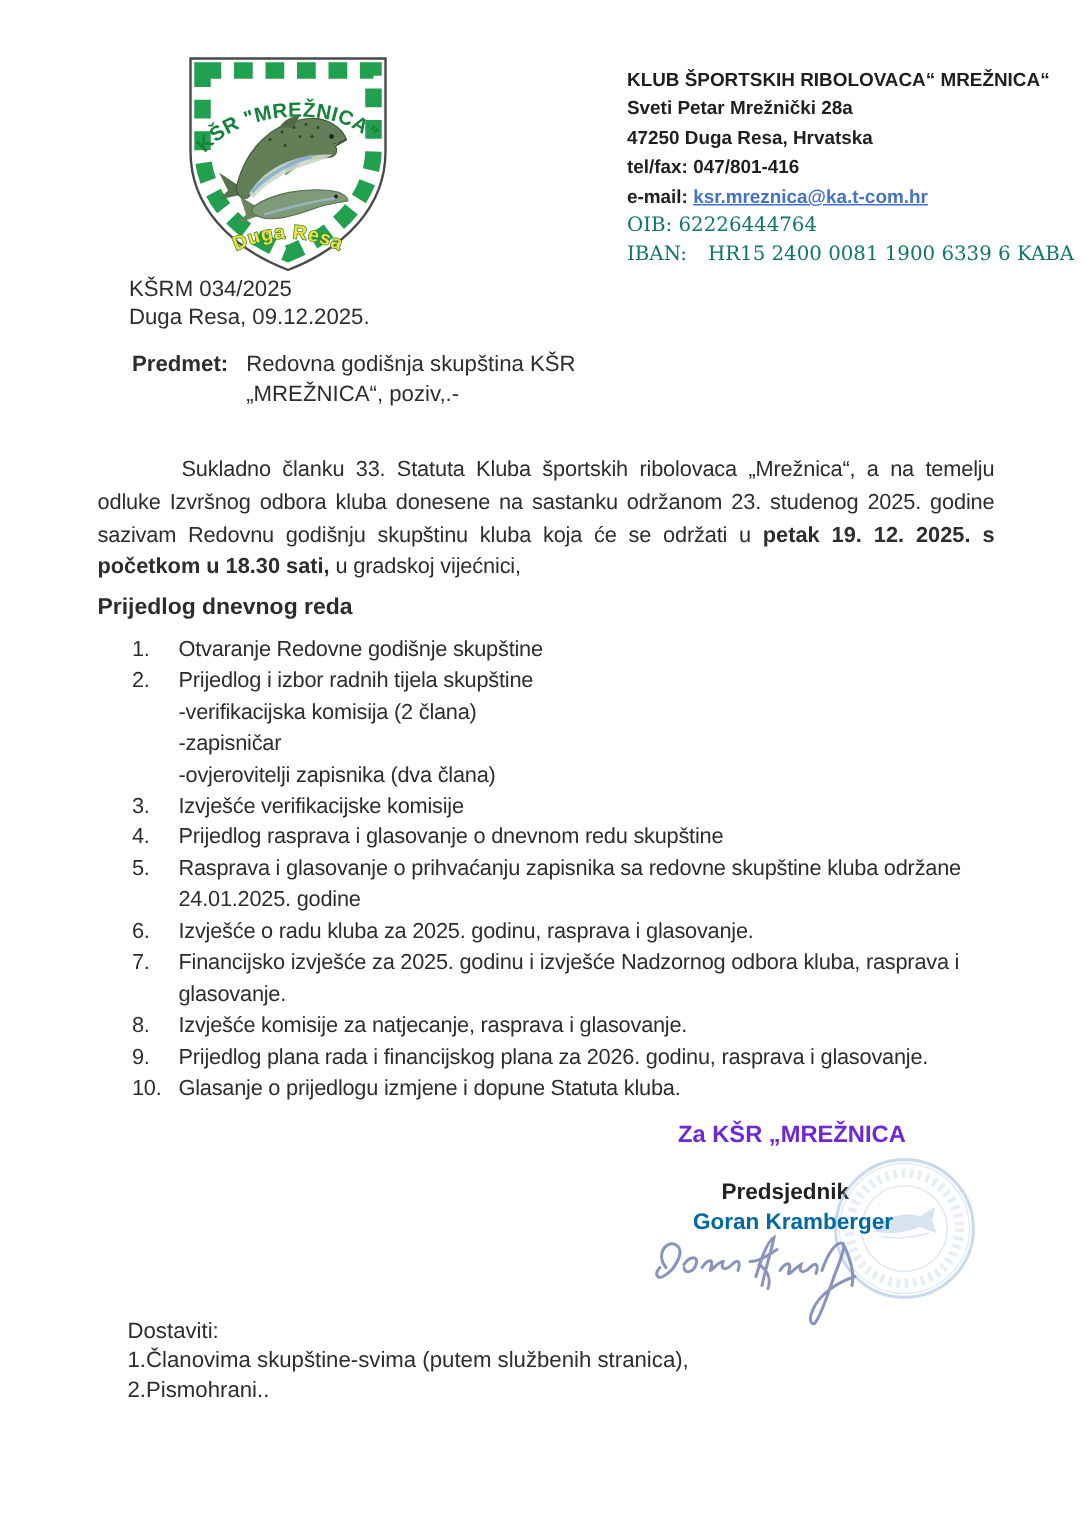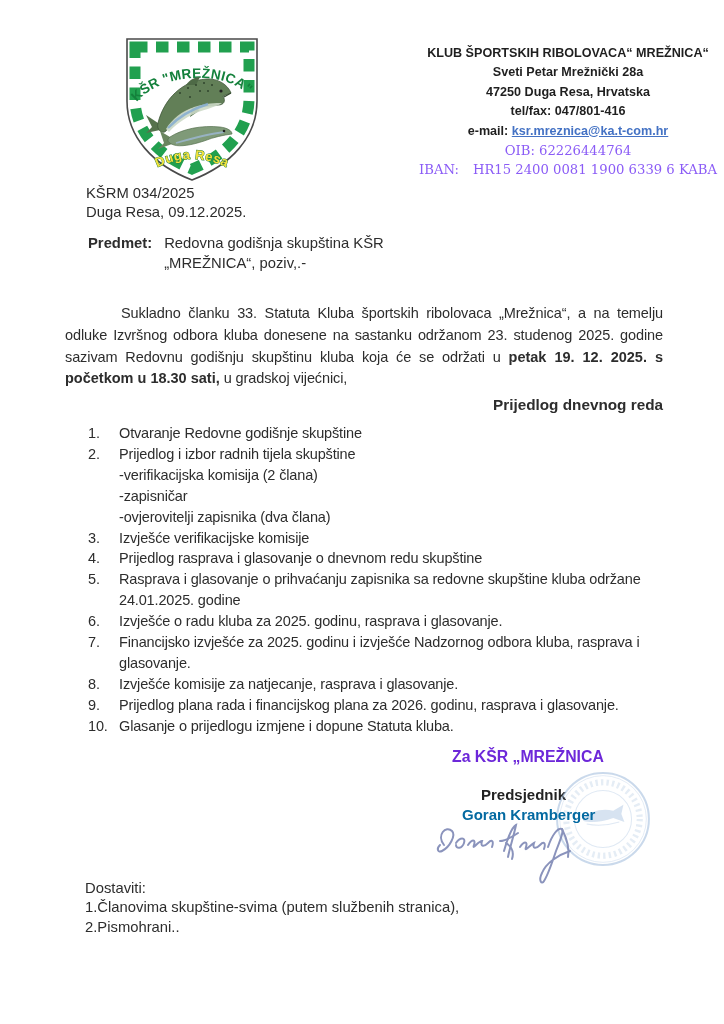--- a/index.html
+++ b/index.html
@@ -5,35 +5,35 @@
   html,body{margin:0;padding:0;background:#ffffff;}
   .page{
     position:relative;width:724px;height:1024px;background:#ffffff;
     font-family:"Liberation Sans", sans-serif;color:#2d2d2d;overflow:hidden;
   }
   
   .logo{position:absolute;left:120px;top:33px;width:144px;height:152px;}
   
   .letterhead{position:absolute;left:418px;top:44px;width:300px;
     font-size:12.6px;font-weight:bold;line-height:19.4px;color:#1f1f1f;}
-  .lh-line{white-space:nowrap;text-align:center;}
+  .lh-line{white-space:nowrap;}
   .email-link{color:#4472c4;text-decoration:underline;font-weight:bold;cursor:pointer;}
-  .hand{font-family:"DejaVu Serif", serif;font-weight:normal;font-size:13.2px;color:#8b5cf6;}
+  .hand{font-family:"DejaVu Serif", serif;font-weight:normal;font-size:13.2px;color:#0f766e;}
   .iban-gap{display:inline-block;width:14px;}
   
   .refblock{position:absolute;left:86px;top:184px;font-size:14.8px;line-height:19px;}
   
   .subject{position:absolute;left:88px;top:233px;display:flex;font-size:14.8px;line-height:20px;}
   .subject-label{font-weight:bold;margin-right:12px;}
   
   .intro{position:absolute;left:65px;top:303px;width:598px;font-size:14.5px;
     line-height:21.8px;text-align:justify;text-indent:56px;letter-spacing:-0.1px;}
   .intro b{letter-spacing:0;}
   
-  .agenda-title{position:absolute;left:65px;top:396px;width:598px;text-align:right;
+  .agenda-title{position:absolute;left:65px;top:396px;width:598px;text-align:left;
     font-weight:bold;font-size:15.3px;}
   .agenda{position:absolute;left:88px;top:423px;width:600px;font-size:14.5px;letter-spacing:-0.15px;}
   .agenda-row{display:flex;line-height:20.9px;}
   .agenda-num{width:31px;flex:none;}
   .agenda-text{flex:1;}
   
   .sig-for{position:absolute;left:452px;top:748px;font-weight:bold;font-size:15.8px;color:#6d28d9;}
   .sig-role{position:absolute;left:481px;top:786px;font-weight:bold;font-size:15px;color:#222;text-align:right;}
   .sig-name{position:absolute;left:462px;top:806px;font-weight:bold;font-size:15px;color:#0369a1;z-index:2;}
   .stamp{position:absolute;left:552px;top:768px;width:102px;height:102px;opacity:0.55;z-index:1;}

